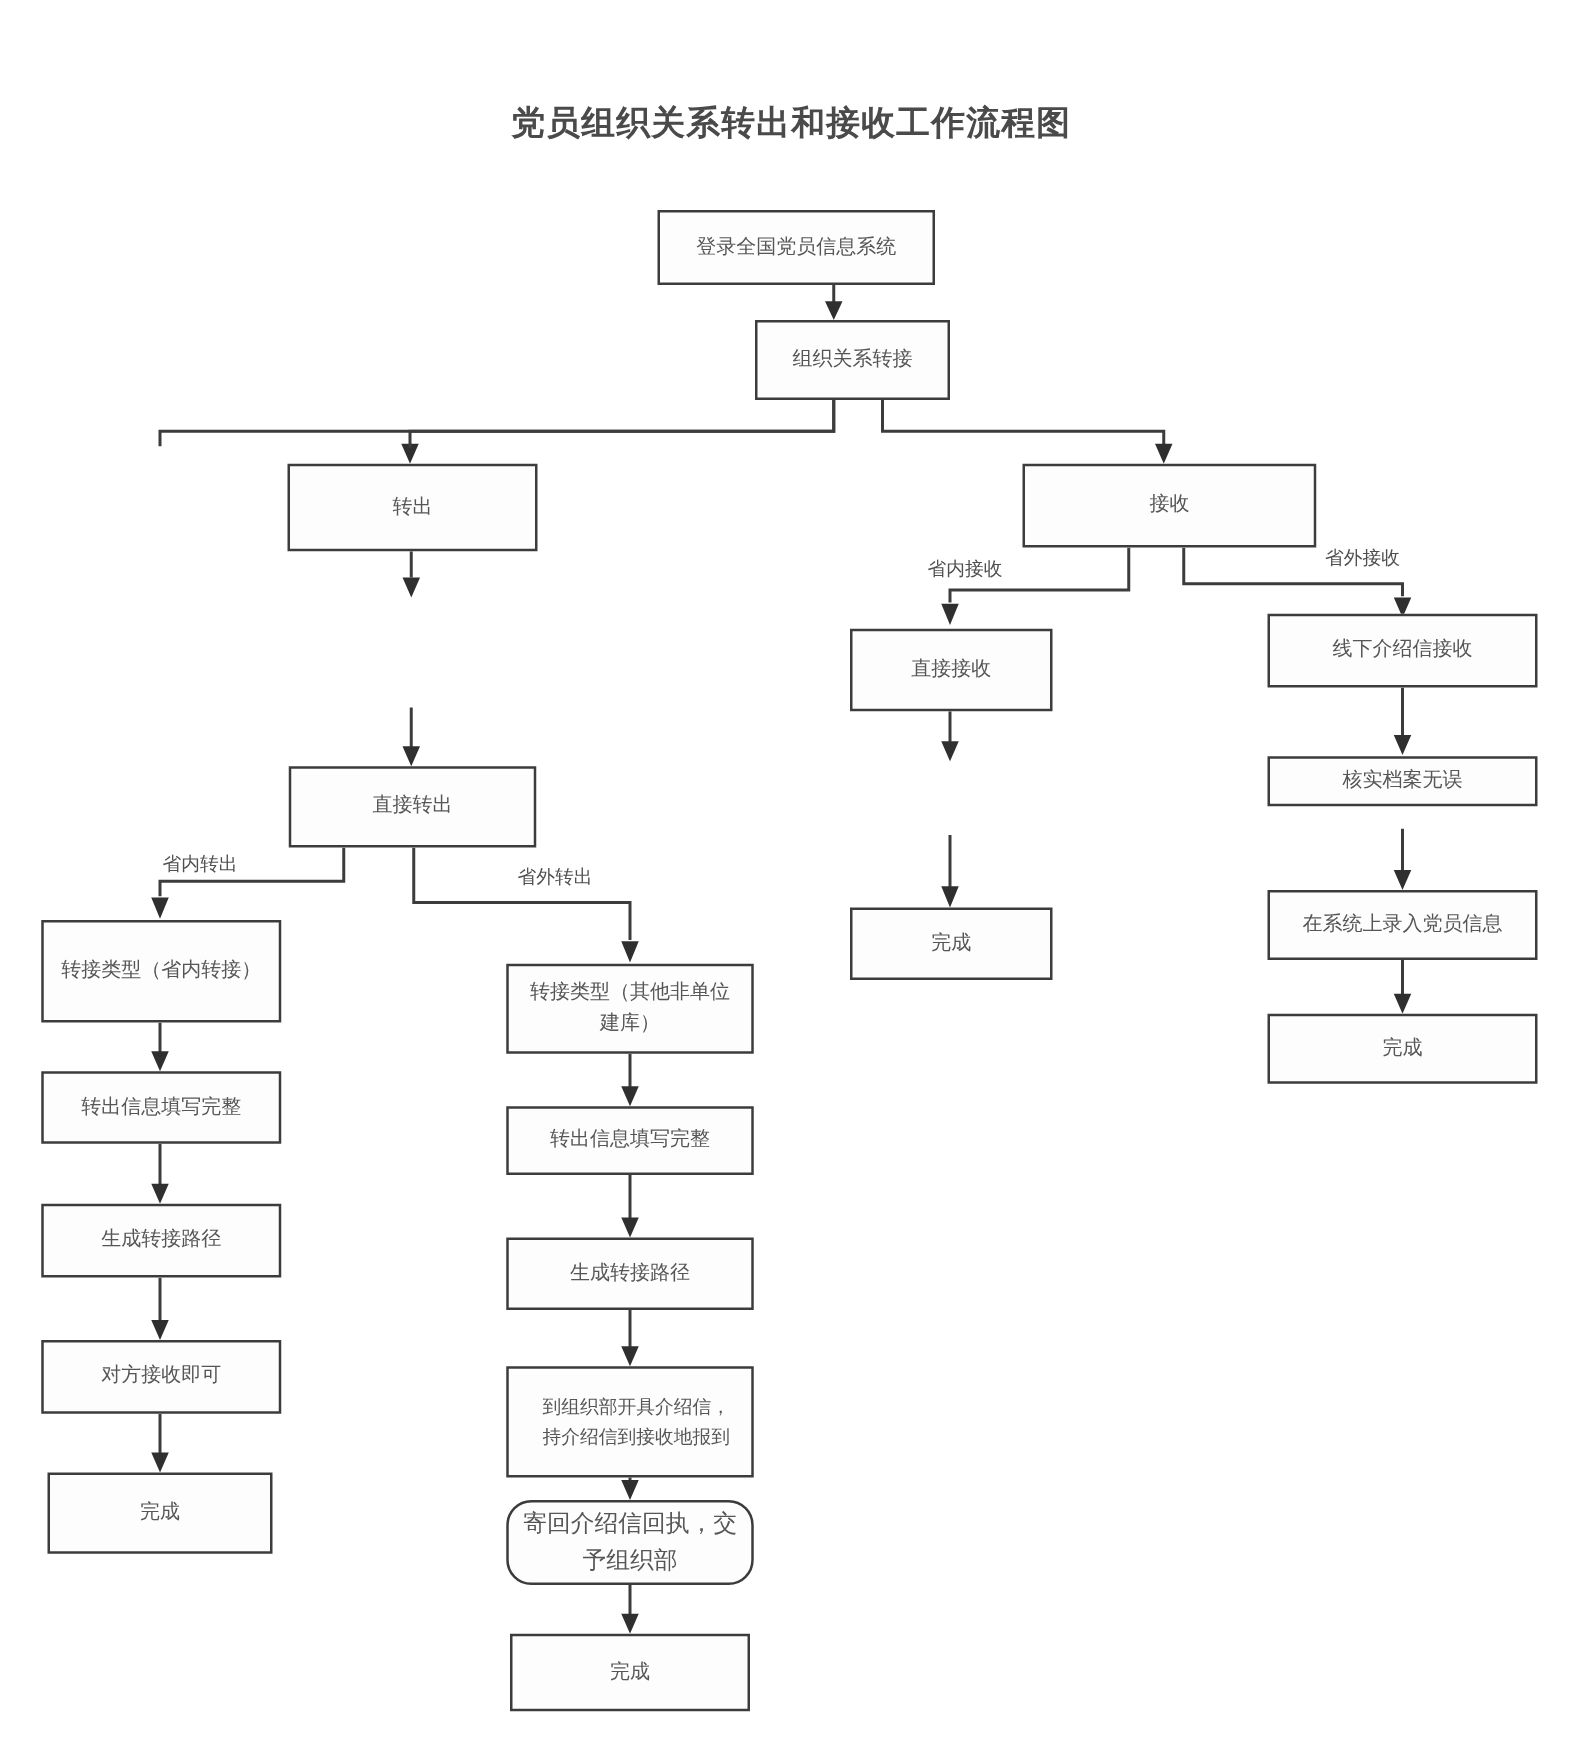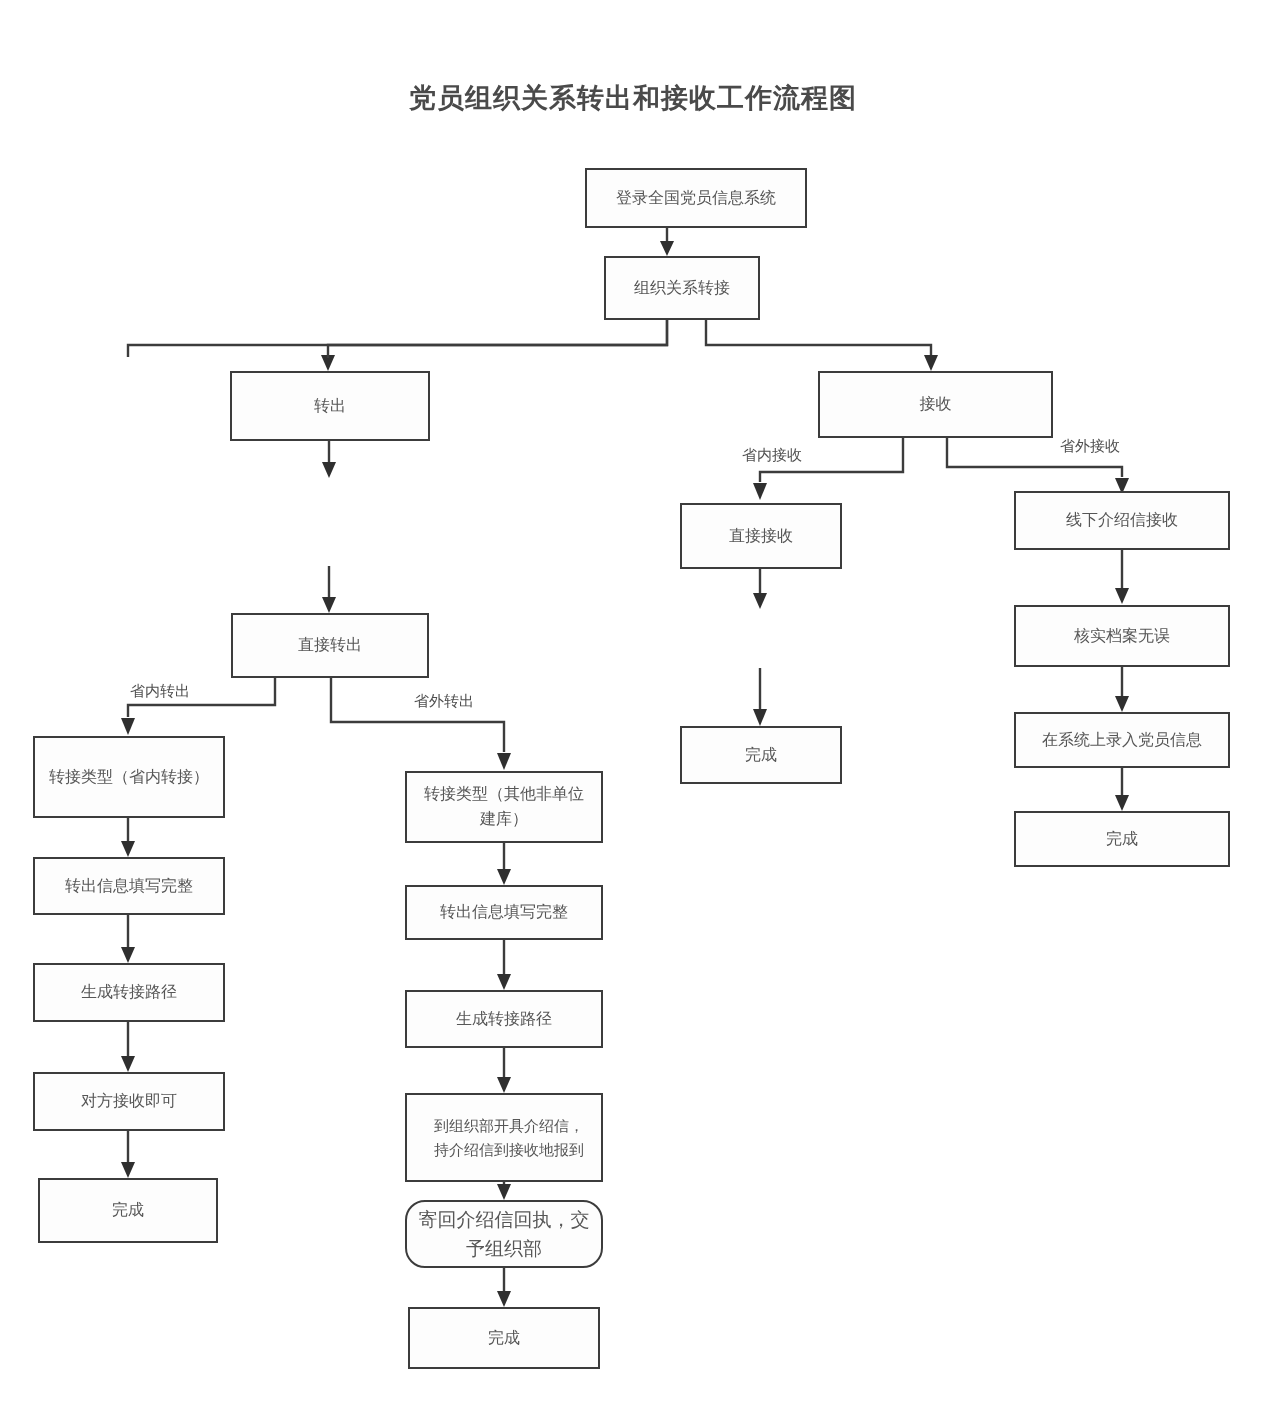--- a/index.html
+++ b/index.html
@@ -138,21 +138,21 @@
     <polygon points="760,726 753,709 767,709"></polygon>
 
     <path d="M1122,550 L1122,589"></path>
     <polygon points="1122,604 1115,588 1129,588"></polygon>
     <path d="M1122,663 L1122,697"></path>
     <polygon points="1122,712 1115,696 1129,696"></polygon>
     <path d="M1122,768 L1122,796"></path>
     <polygon points="1122,811 1115,795 1129,795"></polygon>
   </svg>
 
-  <div class="node" style="left:585px; top:168px; width:222px; height:60px;">
+  <div class="node" style="left:526px; top:168px; width:222px; height:60px;">
     <span class="node-label">登录全国党员信息系统</span>
   </div>
 
   <div class="node" style="left:590px; top:256px; width:156px; height:64px;margin-left:14px;">
     <span class="node-label">组织关系转接</span>
   </div>
 
   <div class="node" style="left:230px; top:371px; width:200px; height:70px;">
     <span class="node-label">转出</span>
   </div>
@@ -176,21 +176,21 @@
 
   <div class="node" style="left:33px; top:736px; width:192px; height:82px;">
     <span class="node-label">转接类型（省内转接）</span>
   </div>
 
   <div class="node" style="left:405px; top:771px; width:198px; height:72px;">
     <span class="node-label">转接类型（其他非单位建库）</span>
   </div>
 
 
-  <div class="node" style="left:1014px; top:605px; width:216px; height:62px;text-align:center;">
+  <div class="node" style="left:1014px; top:605px; width:216px; height:40px;text-align:center;">
     <span class="node-label">核实档案无误</span>
   </div>
 
   <div class="node" style="left:33px; top:857px; width:192px; height:58px;">
     <span class="node-label">转出信息填写完整</span>
   </div>
 
   <div class="node" style="left:405px; top:885px; width:198px; height:55px;">
     <span class="node-label">转出信息填写完整</span>
   </div>

